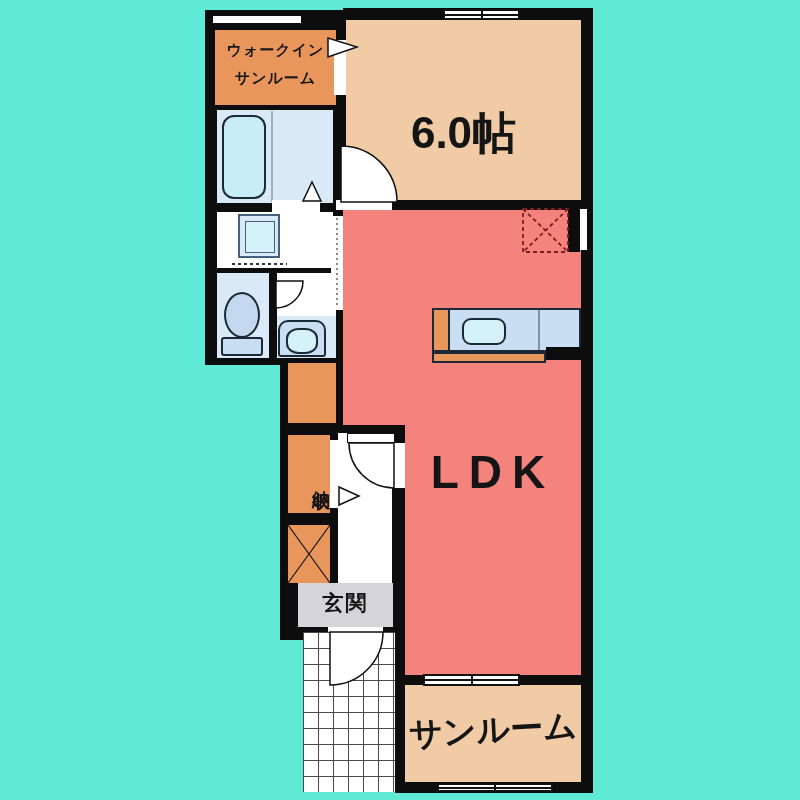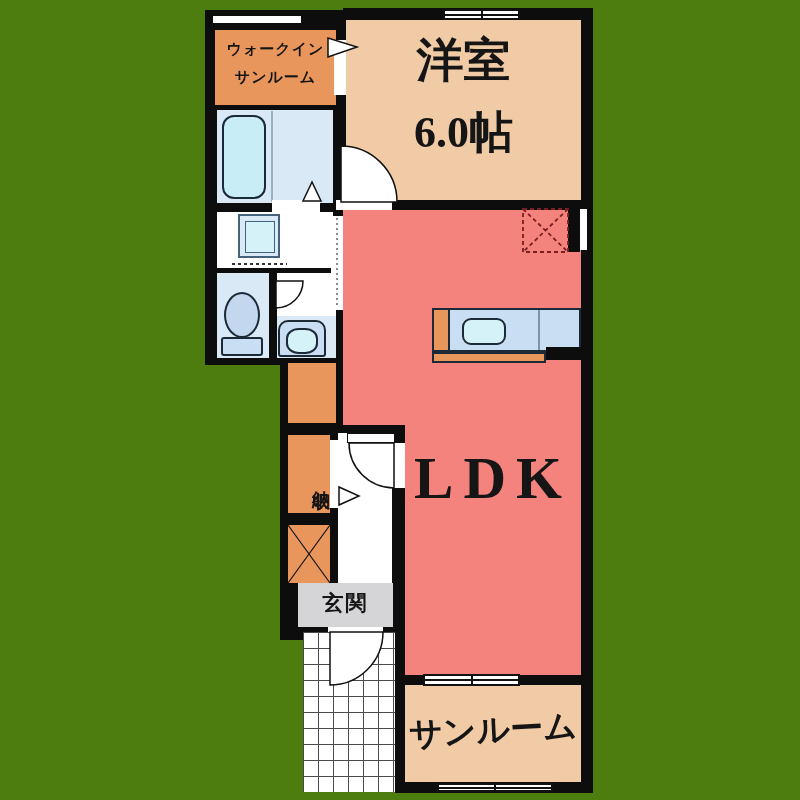--- a/index.html
+++ b/index.html
@@ -1,17 +1,17 @@
 <!DOCTYPE html>
 <html style="--c-wall: #0d0d0d; --c-room-tan: #f0cba6; --c-room-salmon: #f5837d; --c-room-orange: #e9965c; --c-floor-lightblue: #d9e9f6; --c-counter-blue: #c9def2; --c-fixture-cyan: #c9edf6; --c-fixture-blue: #c3d7ef; --c-sink-cyan: #d4f2f8; --c-entrance-gray: #d5d5d7; --c-text: #151515;"><head>
 <meta charset="utf-8">
 <style>
   html,body{margin:0;padding:0;background:#fff;}
-  #canvas{position:relative;width:800px;height:800px;background:#4d7c0f;overflow:hidden;
-          font-family:Liberation Serif, serif;}
+  #canvas{position:relative;width:800px;height:800px;background:#5eead4;overflow:hidden;
+          font-family:Liberation Sans, sans-serif;}
   .abs{position:absolute;}
   .wall{position:absolute;background:var(--c-wall,#0d0d0d);}
   .room{position:absolute;}
   .tan{background:var(--c-room-tan,#f0cba6);}
   .salmon{background:var(--c-room-salmon,#f5837d);}
   .orange{background:var(--c-room-orange,#e9965c);}
   .lblue{background:var(--c-floor-lightblue,#d9e9f6);}
   .white{background:#ffffff;}
   .gray{background:var(--c-entrance-gray,#d5d5d7);}
   .counterblue{background:var(--c-counter-blue,#c9def2);}
@@ -105,24 +105,23 @@
     <path d="M523,209 h45 v43 h-45 Z M523,209 L568,252 M568,209 L523,252" fill="none" stroke="#7a1f1f" stroke-width="1.8" stroke-dasharray="4,3"></path>
     <path d="M394,443 L349,443 A45,45 0 0 0 394,488 Z" fill="#fff" stroke="#111" stroke-width="1.5"></path>
     <path d="M339,487 L339,505 L359,496 Z" fill="#fff" stroke="#111" stroke-width="1.5"></path>
     <path d="M288,525 L330,583 M330,525 L288,583" fill="none" stroke="#111" stroke-width="1.2"></path>
     <path d="M330,632 L383,632 A53,53 0 0 1 330,685 Z" fill="#fff" stroke="#111" stroke-width="1.5"></path>
   </svg>
 
   <div class="lbl" style="left:215px;top:42px;width:121px;font-size:15px;letter-spacing:1px;">ウォークイン</div>
   <div class="lbl" style="left:215px;top:70px;width:121px;font-size:15px;letter-spacing:1px;">サンルーム</div>
 
-  <div class="lbl" style="left:346px;top:36px;width:235px;font-size:47px;">洋室</div>
   <div class="lbl" style="left:346px;top:110px;width:235px;font-size:44px;">6.0帖</div>
 
-  <div class="lbl" style="left:405px;top:448px;width:176px;font-size:59px;letter-spacing:10px;">LDK</div>
+  <div class="lbl" style="left:405px;top:448px;width:176px;font-size:46px;letter-spacing:10px;">LDK</div>
 
   <div class="lbl vtext" style="left:288px;top:446px;width:42px;height:62px;font-size:18px;">収納</div>
 
   <div class="lbl" style="left:298px;top:592px;width:95px;font-size:21px;letter-spacing:2px;">玄関</div>
 
   <div class="lbl" style="left:405px;top:713px;width:176px;font-size:33px;transform:rotate(-3deg);">サンルーム</div>
 
 </div>
 
 </body></html>

